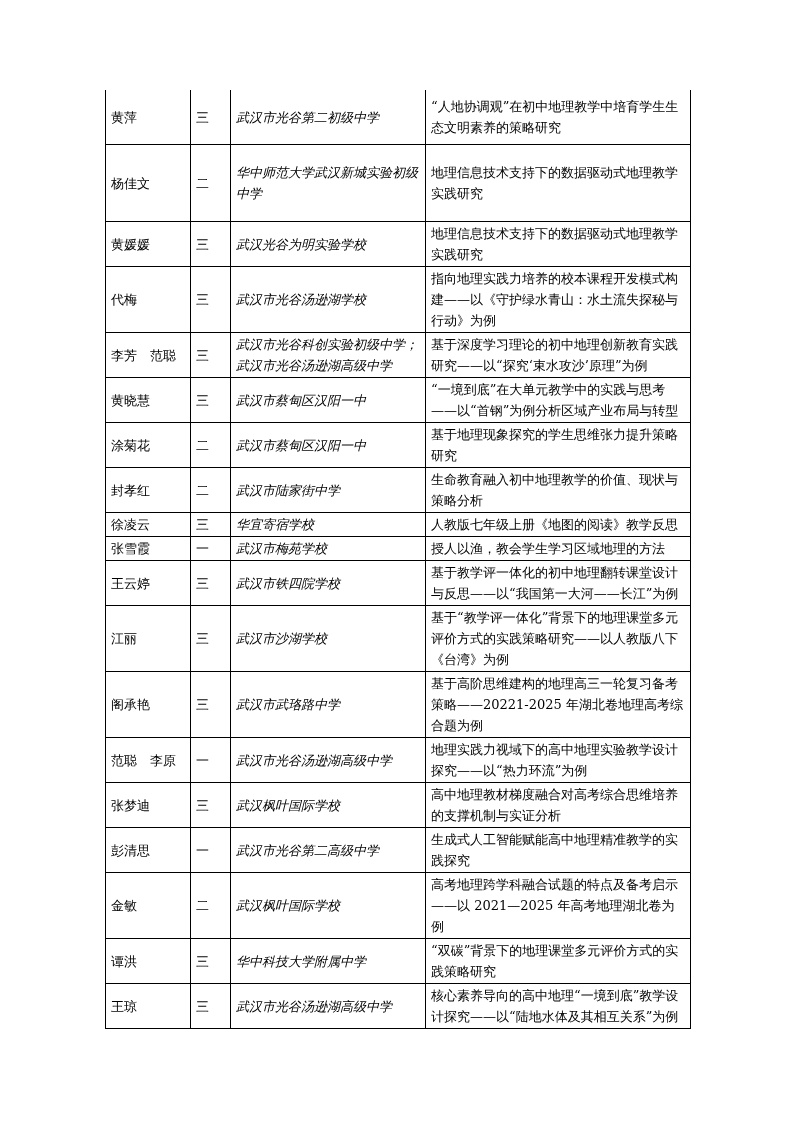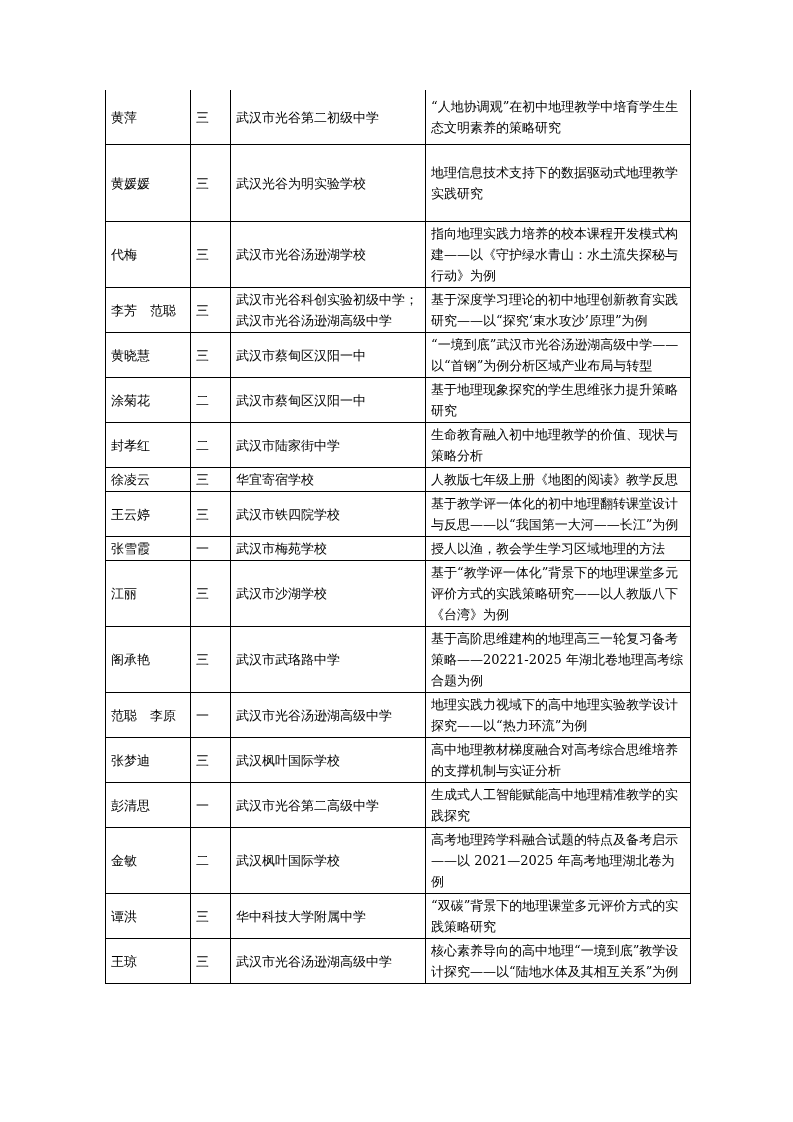--- a/index.html
+++ b/index.html
@@ -41,20 +41,21 @@
     padding: 1px 16px 1px 6px;
     vertical-align: middle;
   }
   td.c-grade {
     vertical-align: top;
     padding: 1px 6px;
   }
   td.c-school {
     vertical-align: middle;
     padding: 1px 5px;
+    font-style: italic;
   }
   td.c-title {
     vertical-align: middle;
     padding: 1px 4px;
   }
   
   table.award-table tr:nth-child(1) td { height: 52px; }
   table.award-table tr:nth-child(2) td { height: 74px; }
 </style>
 </head>
@@ -69,20 +70,26 @@
       <col style="width:265px">
     </colgroup>
     <tbody>
   <tr>
     <td class="c-name">黄萍</td>
     <td class="c-grade">三</td>
     <td class="c-school">武汉市光谷第二初级中学</td>
     <td class="c-title">“人地协调观”在初中地理教学中培育学生生态文明素养的策略研究</td>
   </tr>
 
+  <tr>
+    <td class="c-name">杨佳文</td>
+    <td class="c-grade">二</td>
+    <td class="c-school">华中师范大学武汉新城实验初级中学</td>
+    <td class="c-title">地理信息技术支持下的数据驱动式地理教学实践研究</td>
+  </tr>
 
   <tr>
     <td class="c-name">黄媛媛</td>
     <td class="c-grade">三</td>
     <td class="c-school">武汉光谷为明实验学校</td>
     <td class="c-title">地理信息技术支持下的数据驱动式地理教学实践研究</td>
   </tr>
 
   <tr>
     <td class="c-name">代梅</td>
@@ -95,21 +102,21 @@
     <td class="c-name">李芳　范聪</td>
     <td class="c-grade">三</td>
     <td class="c-school">武汉市光谷科创实验初级中学；武汉市光谷汤逊湖高级中学</td>
     <td class="c-title">基于深度学习理论的初中地理创新教育实践研究——以“探究‘束水攻沙’原理”为例</td>
   </tr>
 
   <tr>
     <td class="c-name">黄晓慧</td>
     <td class="c-grade">三</td>
     <td class="c-school">武汉市蔡甸区汉阳一中</td>
-    <td class="c-title">“一境到底”武汉市光谷汤逊湖高级中学——以“首钢”为例分析区域产业布局与转型</td>
+    <td class="c-title">“一境到底”在大单元教学中的实践与思考——以“首钢”为例分析区域产业布局与转型</td>
   </tr>
 
   <tr>
     <td class="c-name">涂菊花</td>
     <td class="c-grade">二</td>
     <td class="c-school">武汉市蔡甸区汉阳一中</td>
     <td class="c-title">基于地理现象探究的学生思维张力提升策略研究</td>
   </tr>
 
   <tr>
@@ -119,37 +126,37 @@
     <td class="c-title">生命教育融入初中地理教学的价值、现状与策略分析</td>
   </tr>
 
 
 
   <tr>
     <td class="c-name">徐凌云</td>
     <td class="c-grade">三</td>
     <td class="c-school">华宜寄宿学校</td>
     <td class="c-title">人教版七年级上册《地图的阅读》教学反思</td>
-  </tr>
-
-  <tr>
-    <td class="c-name">王云婷</td>
-    <td class="c-grade">三</td>
-    <td class="c-school">武汉市铁四院学校</td>
-    <td class="c-title">基于教学评一体化的初中地理翻转课堂设计与反思——以“我国第一大河——长江”为例</td>
   </tr>
 
   <tr>
     <td class="c-name">张雪霞</td>
     <td class="c-grade">一</td>
     <td class="c-school">武汉市梅苑学校</td>
     <td class="c-title">授人以渔，教会学生学习区域地理的方法</td>
   </tr>
 
   <tr>
+    <td class="c-name">王云婷</td>
+    <td class="c-grade">三</td>
+    <td class="c-school">武汉市铁四院学校</td>
+    <td class="c-title">基于教学评一体化的初中地理翻转课堂设计与反思——以“我国第一大河——长江”为例</td>
+  </tr>
+
+  <tr>
     <td class="c-name">江丽</td>
     <td class="c-grade">三</td>
     <td class="c-school">武汉市沙湖学校</td>
     <td class="c-title">基于“教学评一体化”背景下的地理课堂多元评价方式的实践策略研究——以人教版八下《台湾》为例</td>
   </tr>
 
   <tr>
     <td class="c-name">阁承艳</td>
     <td class="c-grade">三</td>
     <td class="c-school">武汉市武珞路中学</td>

